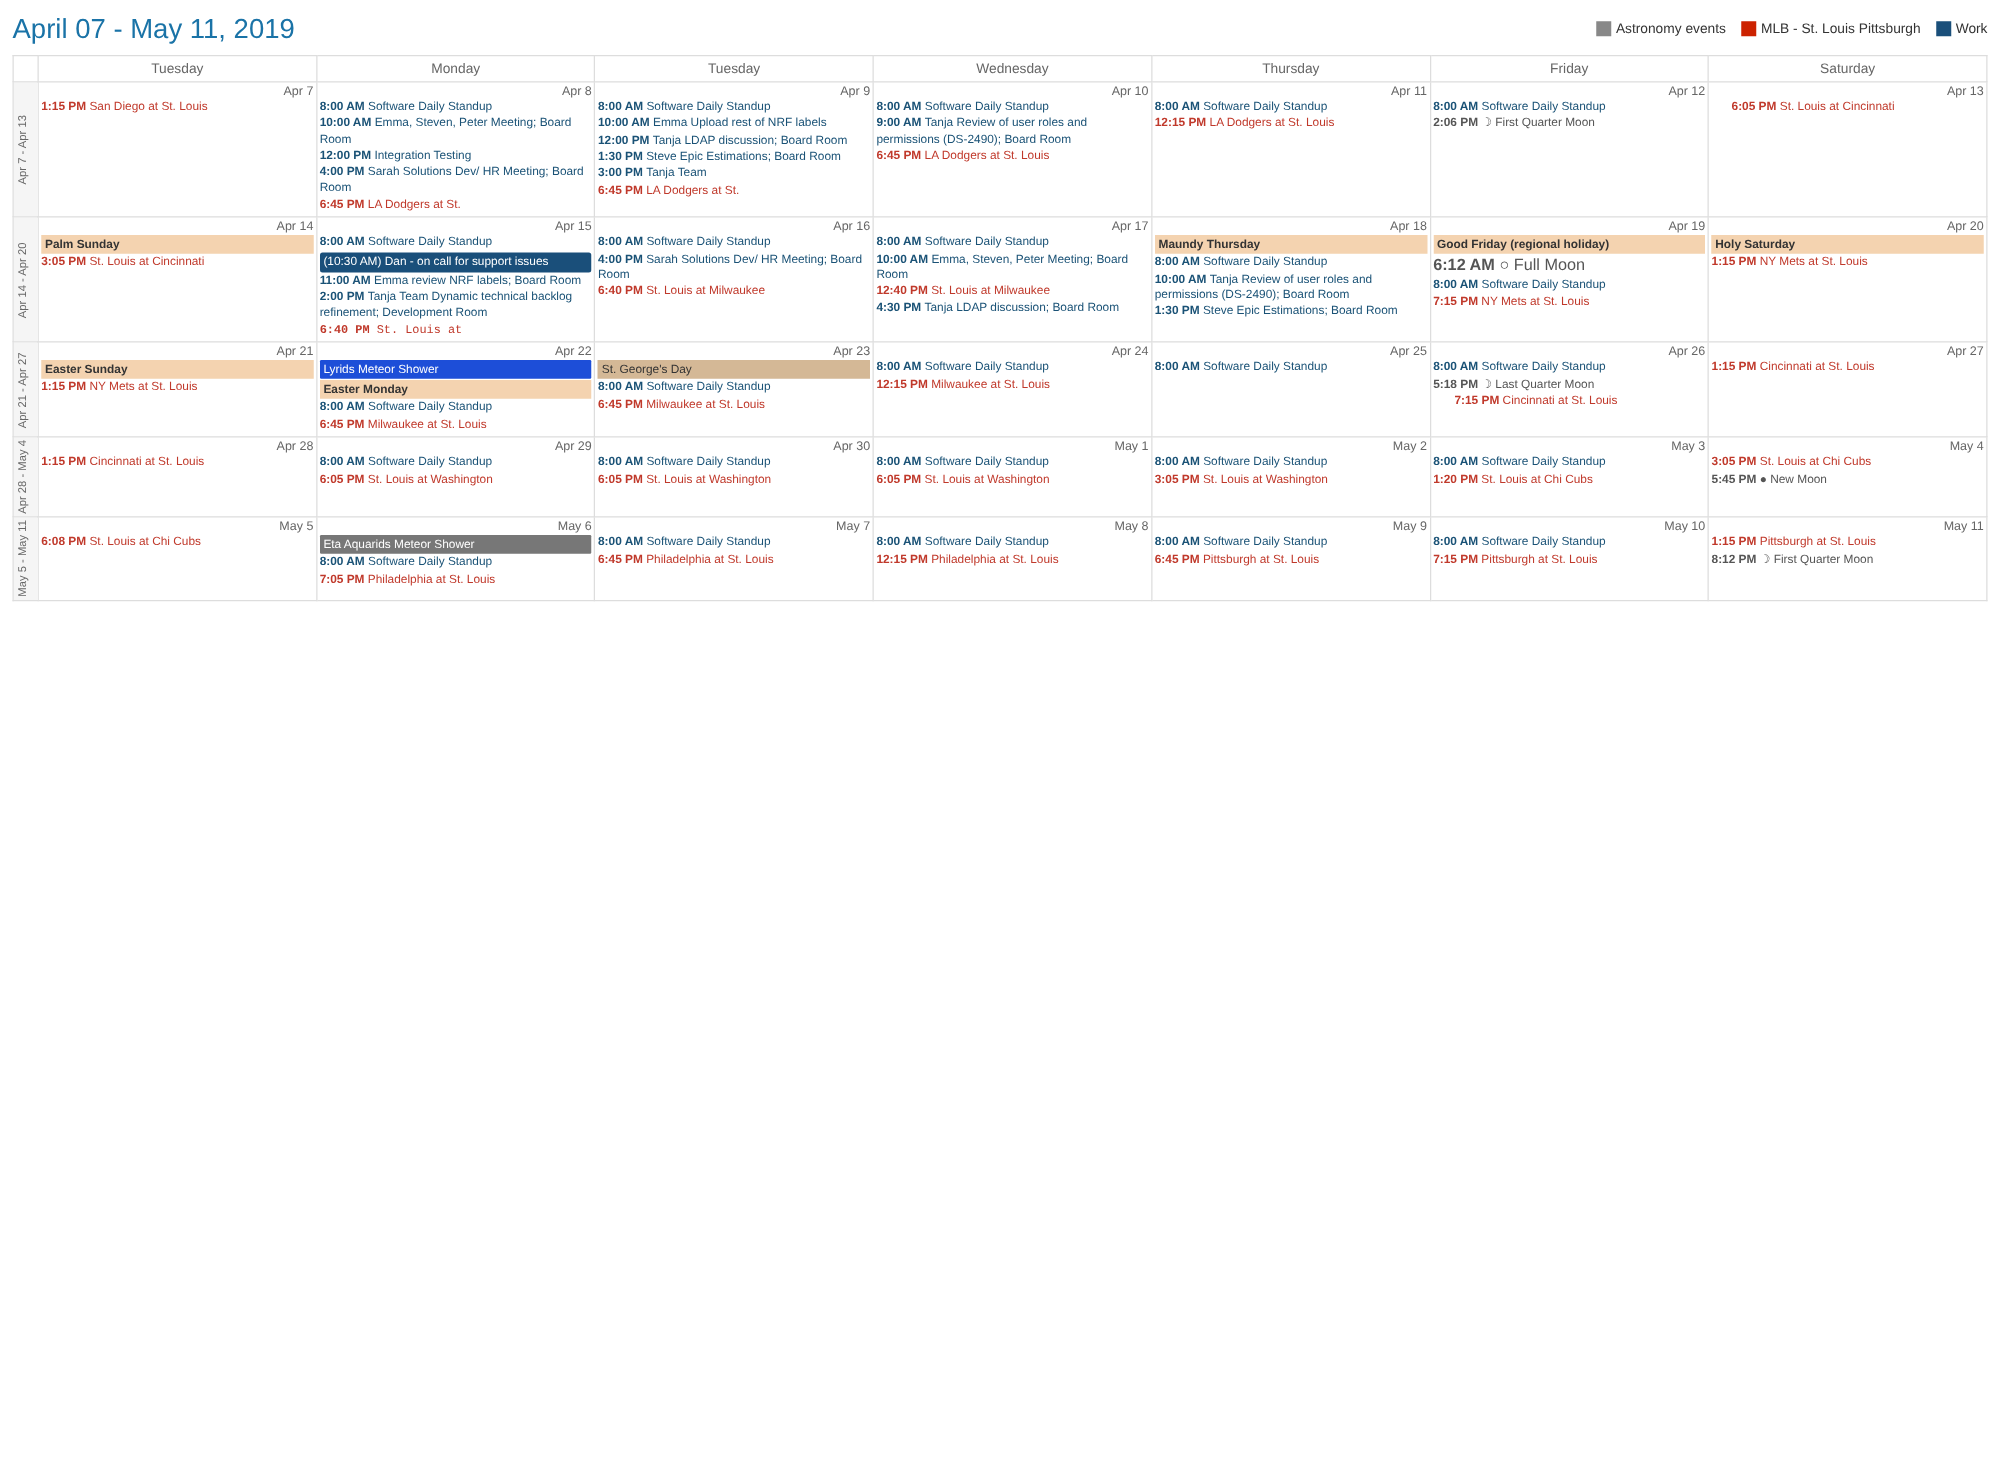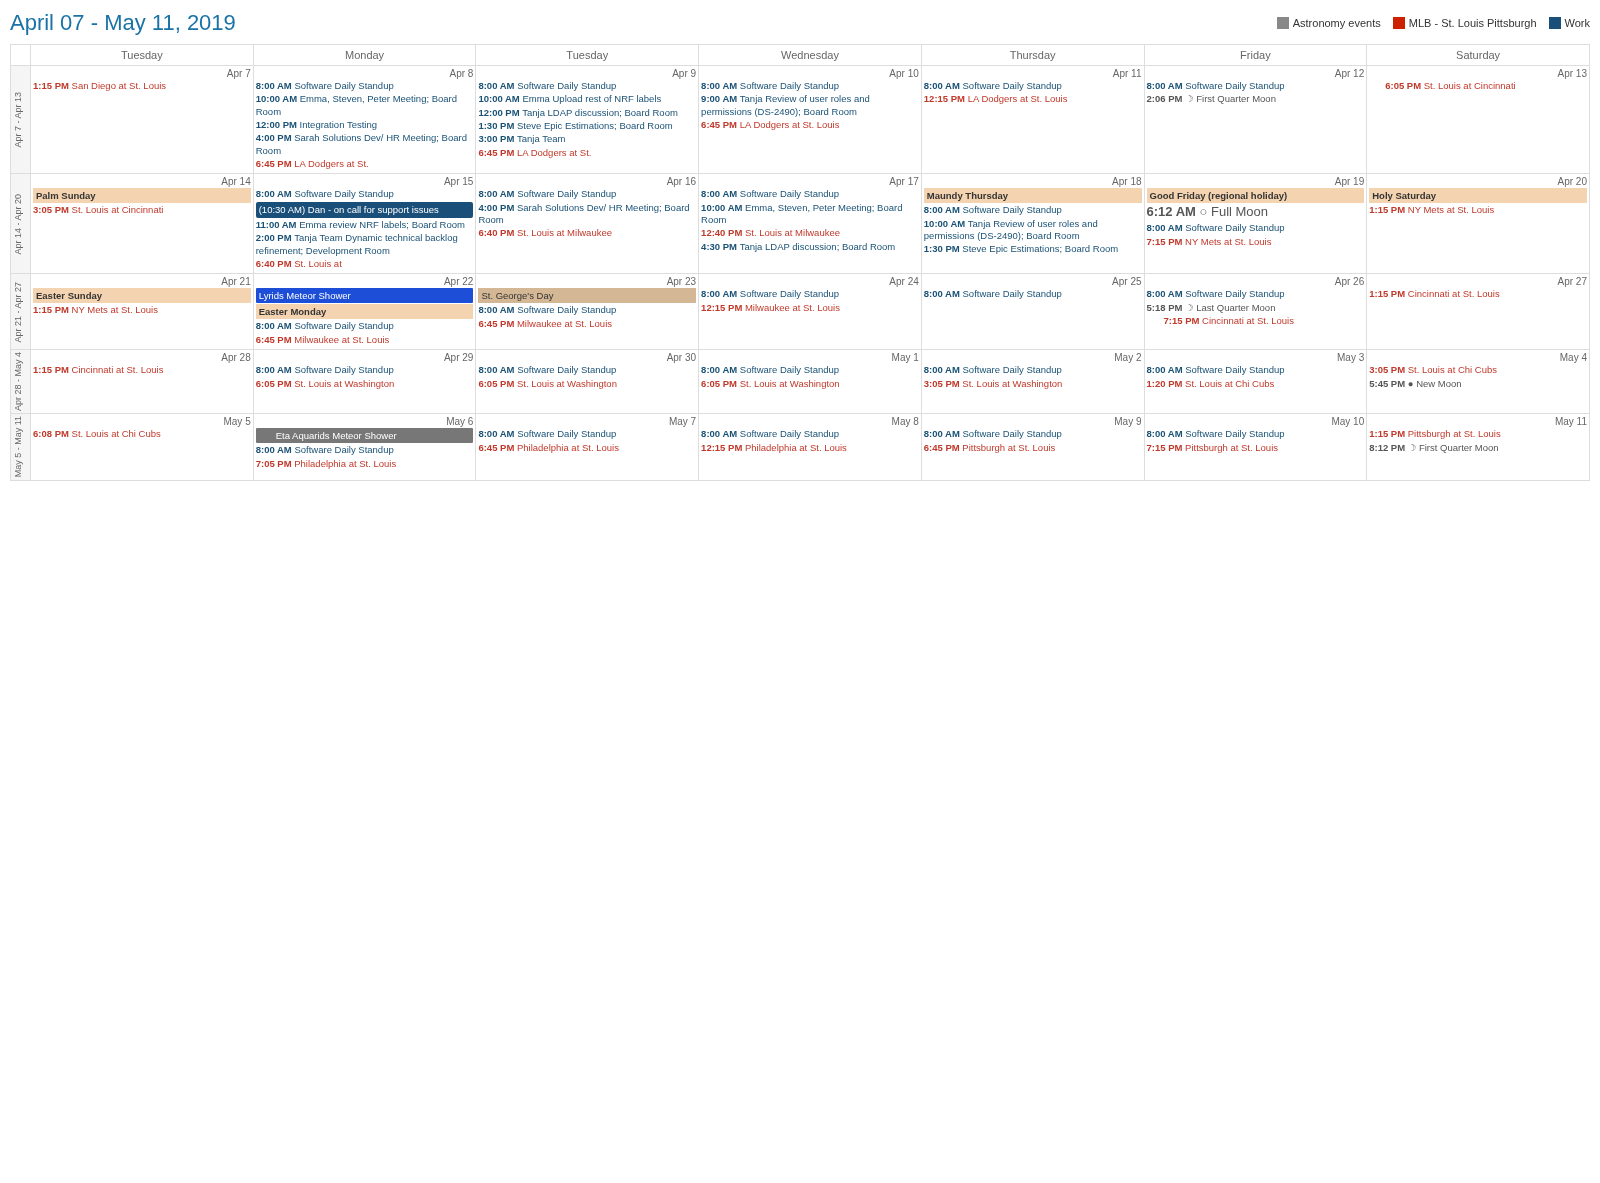--- a/index.html
+++ b/index.html
@@ -104,21 +104,21 @@
             <div style="text-align: right; font-size: 10px; color: rgb(102, 102, 102); margin-bottom: 1px;">Apr 14</div>
             <div style="background: rgb(244, 211, 176); color: rgb(51, 51, 51); padding: 2px 3px; font-size: 9.5px; font-weight: bold; margin-bottom: 1px;">Palm Sunday</div>
             <div style="margin: 1px 0px; line-height: 1.3; font-size: 9.5px; color: rgb(192, 57, 43);"><span style="font-weight: bold;">3:05 PM </span>St. Louis at Cincinnati</div>
           </td>
           <td style="vertical-align: top; padding: 2px; min-height: 80px;">
             <div style="text-align: right; font-size: 10px; color: rgb(102, 102, 102); margin-bottom: 1px;">Apr 15</div>
             <div style="margin: 1px 0px; line-height: 1.3; font-size: 9.5px; color: rgb(26, 82, 118);"><span style="font-weight: bold;">8:00 AM </span>Software Daily Standup</div>
             <div style="margin: 1px 0px; line-height: 1.3; font-size: 9.5px; background: rgb(26, 79, 122); color: rgb(255, 255, 255); padding: 2px 3px; border-radius: 2px;">(10:30 AM)  Dan - on call for support issues</div>
             <div style="margin: 1px 0px; line-height: 1.3; font-size: 9.5px; color: rgb(26, 82, 118);"><span style="font-weight: bold;">11:00 AM </span>Emma review NRF labels; Board Room</div>
             <div style="margin: 1px 0px; line-height: 1.3; font-size: 9.5px; color: rgb(26, 82, 118);"><span style="font-weight: bold;">2:00 PM </span>Tanja Team Dynamic technical backlog refinement; Development Room</div>
-            <div style="margin: 1px 0px; line-height: 1.3; font-size: 9.5px; color: rgb(192, 57, 43);"><span style="font-weight: bold;">6:40 PM </span>St. Louis at</div>
+            <div style="margin: 1px 0px; line-height: 1.3; font-size: 9.5px; color: rgb(192, 57, 43); font-family: Liberation Mono, monospace;"><span style="font-weight: bold;">6:40 PM </span>St. Louis at</div>
           </td>
           <td style="vertical-align: top; padding: 2px; min-height: 80px;">
             <div style="text-align: right; font-size: 10px; color: rgb(102, 102, 102); margin-bottom: 1px;">Apr 16</div>
             <div style="margin: 1px 0px; line-height: 1.3; font-size: 9.5px; color: rgb(26, 82, 118);"><span style="font-weight: bold;">8:00 AM </span>Software Daily Standup</div>
             <div style="margin: 1px 0px; line-height: 1.3; font-size: 9.5px; color: rgb(26, 82, 118);"><span style="font-weight: bold;">4:00 PM </span>Sarah Solutions Dev/ HR Meeting; Board Room</div>
             <div style="margin: 1px 0px; line-height: 1.3; font-size: 9.5px; color: rgb(192, 57, 43);"><span style="font-weight: bold;">6:40 PM </span>St. Louis at Milwaukee</div>
           </td>
           <td style="vertical-align: top; padding: 2px; min-height: 80px;">
             <div style="text-align: right; font-size: 10px; color: rgb(102, 102, 102); margin-bottom: 1px;">Apr 17</div>
             <div style="margin: 1px 0px; line-height: 1.3; font-size: 9.5px; color: rgb(26, 82, 118);"><span style="font-weight: bold;">8:00 AM </span>Software Daily Standup</div>
@@ -230,21 +230,21 @@
         <tr>
           <td class="row-week-label" style="text-align: center; vertical-align: middle; background: rgb(245, 245, 245); padding: 2px;">
             <div style="writing-mode: vertical-rl; transform: rotate(180deg); font-size: 9px; color: rgb(102, 102, 102); white-space: nowrap;">May 5 - May 11</div>
           </td>
           <td style="vertical-align: top; padding: 2px; min-height: 80px;">
             <div style="text-align: right; font-size: 10px; color: rgb(102, 102, 102); margin-bottom: 1px;">May 5</div>
             <div style="margin: 1px 0px; line-height: 1.3; font-size: 9.5px; color: rgb(192, 57, 43);"><span style="font-weight: bold;">6:08 PM </span>St. Louis at Chi Cubs</div>
           </td>
           <td style="vertical-align: top; padding: 2px; min-height: 80px;">
             <div style="text-align: right; font-size: 10px; color: rgb(102, 102, 102); margin-bottom: 1px;">May 6</div>
-            <div style="background: rgb(119, 119, 119); color: rgb(255, 255, 255); padding: 2px 20px; font-size: 9.5px; margin-bottom: 1px; border-radius: 1px;">Eta Aquarids Meteor Shower</div>
+            <div style="background: rgb(119, 119, 119); color: rgb(255, 255, 255); padding: 2px 3px; font-size: 9.5px; margin-bottom: 1px; border-radius: 1px;">Eta Aquarids Meteor Shower</div>
             <div style="margin: 1px 0px; line-height: 1.3; font-size: 9.5px; color: rgb(26, 82, 118);"><span style="font-weight: bold;">8:00 AM </span>Software Daily Standup</div>
             <div style="margin: 1px 0px; line-height: 1.3; font-size: 9.5px; color: rgb(192, 57, 43);"><span style="font-weight: bold;">7:05 PM </span>Philadelphia at St. Louis</div>
           </td>
           <td style="vertical-align: top; padding: 2px; min-height: 80px;">
             <div style="text-align: right; font-size: 10px; color: rgb(102, 102, 102); margin-bottom: 1px;">May 7</div>
             <div style="margin: 1px 0px; line-height: 1.3; font-size: 9.5px; color: rgb(26, 82, 118);"><span style="font-weight: bold;">8:00 AM </span>Software Daily Standup</div>
             <div style="margin: 1px 0px; line-height: 1.3; font-size: 9.5px; color: rgb(192, 57, 43);"><span style="font-weight: bold;">6:45 PM </span>Philadelphia at St. Louis</div>
           </td>
           <td style="vertical-align: top; padding: 2px; min-height: 80px;">
             <div style="text-align: right; font-size: 10px; color: rgb(102, 102, 102); margin-bottom: 1px;">May 8</div>

